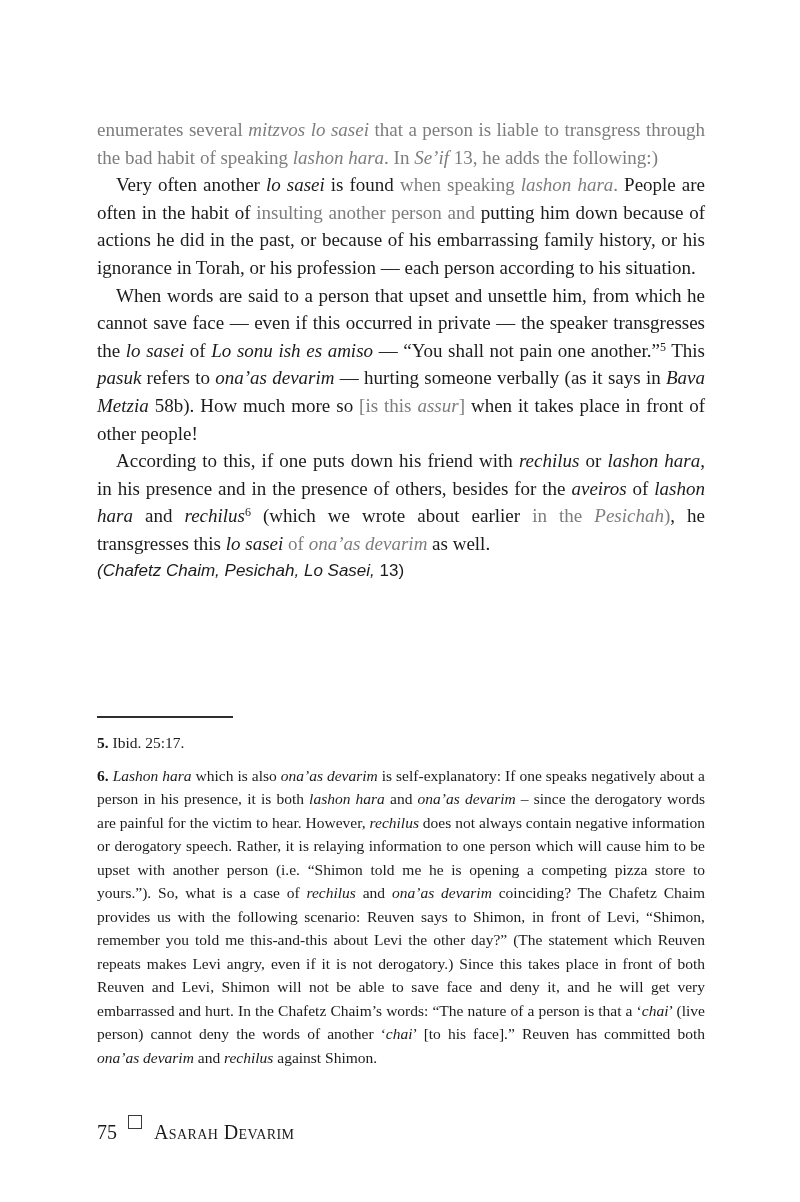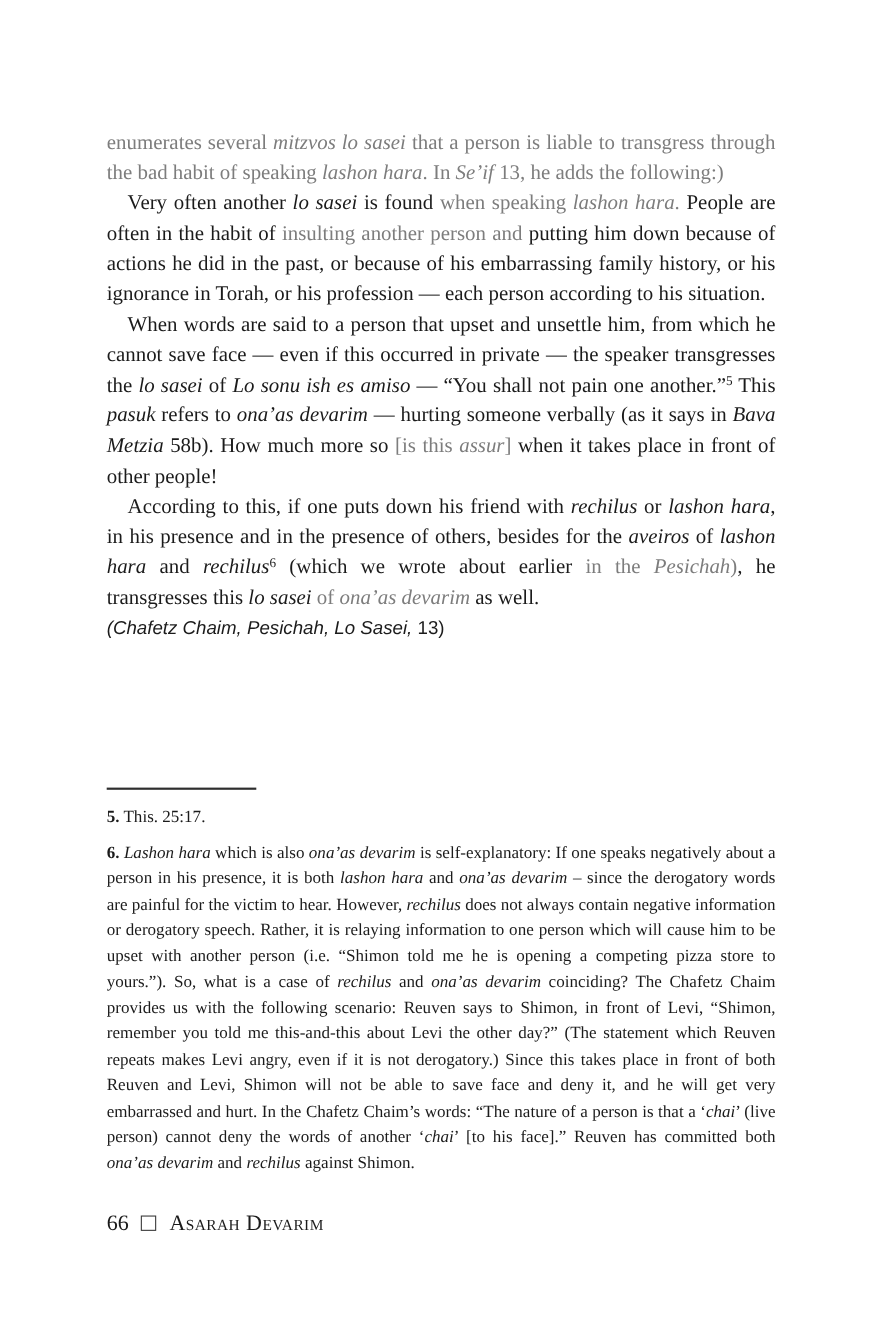--- a/index.html
+++ b/index.html
@@ -67,44 +67,45 @@
     display:inline-block;
     width:12px;height:12px;
     border:1.5px solid #3a3a3a;
     margin:0 12px 0 11px;
     align-self:center;
     transform:translateY(-1px);
   }
   .smallcaps{
     font-variant:small-caps;
     letter-spacing:0.4px;
+    margin-top:20px;
   }
 </style>
 </head>
 <body>
 
 <div class="text-col" id="main-text">
   <p class="body-para"><span class="muted">enumerates several </span><span class="muted it">mitzvos lo sasei</span><span class="muted"> that a person is liable to transgress through the bad habit of speaking </span><span class="muted it">lashon hara</span><span class="muted">. In </span><span class="muted it">Se’if</span><span class="muted"> 13, he adds the following:)</span></p>
   <p class="body-para indent"><span>Very often another </span><span class="it">lo sasei</span><span> is found </span><span class="muted">when speaking </span><span class="muted it">lashon hara</span><span class="muted">. </span><span>People are often in the habit of </span><span class="muted">insulting another person and </span><span>putting him down because of actions he did in the past, or because of his embarrassing family history, or his ignorance in Torah, or his profession — each person according to his situation.</span></p>
   <p class="body-para indent"><span>When words are said to a person that upset and unsettle him, from which he cannot save face — even if this occurred in private — the speaker transgresses the </span><span class="it">lo sasei</span><span> of </span><span class="it">Lo sonu ish es amiso</span><span> — “You shall not pain one another.”</span><sup>5</sup><span> This </span><span class="it">pasuk</span><span> refers to </span><span class="it">ona’as devarim</span><span> — hurting someone verbally (as it says in </span><span class="it">Bava Metzia</span><span> 58b). How much more so </span><span class="muted">[is this </span><span class="muted it">assur</span><span class="muted">]</span><span> when it takes place in front of other people!</span></p>
   <p class="body-para indent"><span>According to this, if one puts down his friend with </span><span class="it">rechilus</span><span> or </span><span class="it">lashon hara</span><span>, in his presence and in the presence of others, besides for the </span><span class="it">aveiros</span><span> of </span><span class="it">lashon hara</span><span> and </span><span class="it">rechilus</span><sup>6</sup><span> (which we wrote about earlier </span><span class="muted">in the </span><span class="muted it">Pesichah</span><span class="muted">)</span><span>, he transgresses this </span><span class="it">lo sasei</span><span> </span><span class="muted">of </span><span class="muted it">ona’as devarim</span><span> as well.</span></p>
   <div class="attribution">
     <span class="it">(Chafetz Chaim, Pesichah, Lo Sasei,</span><span> 13)</span>
   </div>
 </div>
 
 <div class="text-col" id="footnotes">
   <div class="fn-rule"></div>
   <p class="footnote">
     <span class="fn-num">5.</span>
-    <span><span>This. 25:17.</span></span>
+    <span><span>Ibid. 25:17.</span></span>
   </p>
   <p class="footnote">
     <span class="fn-num">6.</span>
     <span><span class="it">Lashon hara</span><span> which is also </span><span class="it">ona’as devarim</span><span> is self-explanatory: If one speaks negatively about a person in his presence, it is both </span><span class="it">lashon hara</span><span> and </span><span class="it">ona’as devarim</span><span> – since the derogatory words are painful for the victim to hear. However, </span><span class="it">rechilus</span><span> does not always contain negative information or derogatory speech. Rather, it is relaying information to one person which will cause him to be upset with another person (i.e. “Shimon told me he is opening a competing pizza store to yours.”). So, what is a case of </span><span class="it">rechilus</span><span> and </span><span class="it">ona’as devarim</span><span> coinciding? The Chafetz Chaim provides us with the following scenario: Reuven says to Shimon, in front of Levi, “Shimon, remember you told me this-and-this about Levi the other day?” (The statement which Reuven repeats makes Levi angry, even if it is not derogatory.) Since this takes place in front of both Reuven and Levi, Shimon will not be able to save face and deny it, and he will get very embarrassed and hurt. In the Chafetz Chaim’s words: “The nature of a person is that a ‘</span><span class="it">chai</span><span>’ (live person) cannot deny the words of another ‘</span><span class="it">chai</span><span>’ [to his face].” Reuven has committed both </span><span class="it">ona’as devarim</span><span> and </span><span class="it">rechilus</span><span> against Shimon.</span></span>
   </p>
 </div>
 
 <div id="page-footer">
-  <span>66</span>
+  <span>75</span>
   <span class="sq"></span>
   <span class="smallcaps">Asarah Devarim</span>
 </div>
 
 </body></html>

